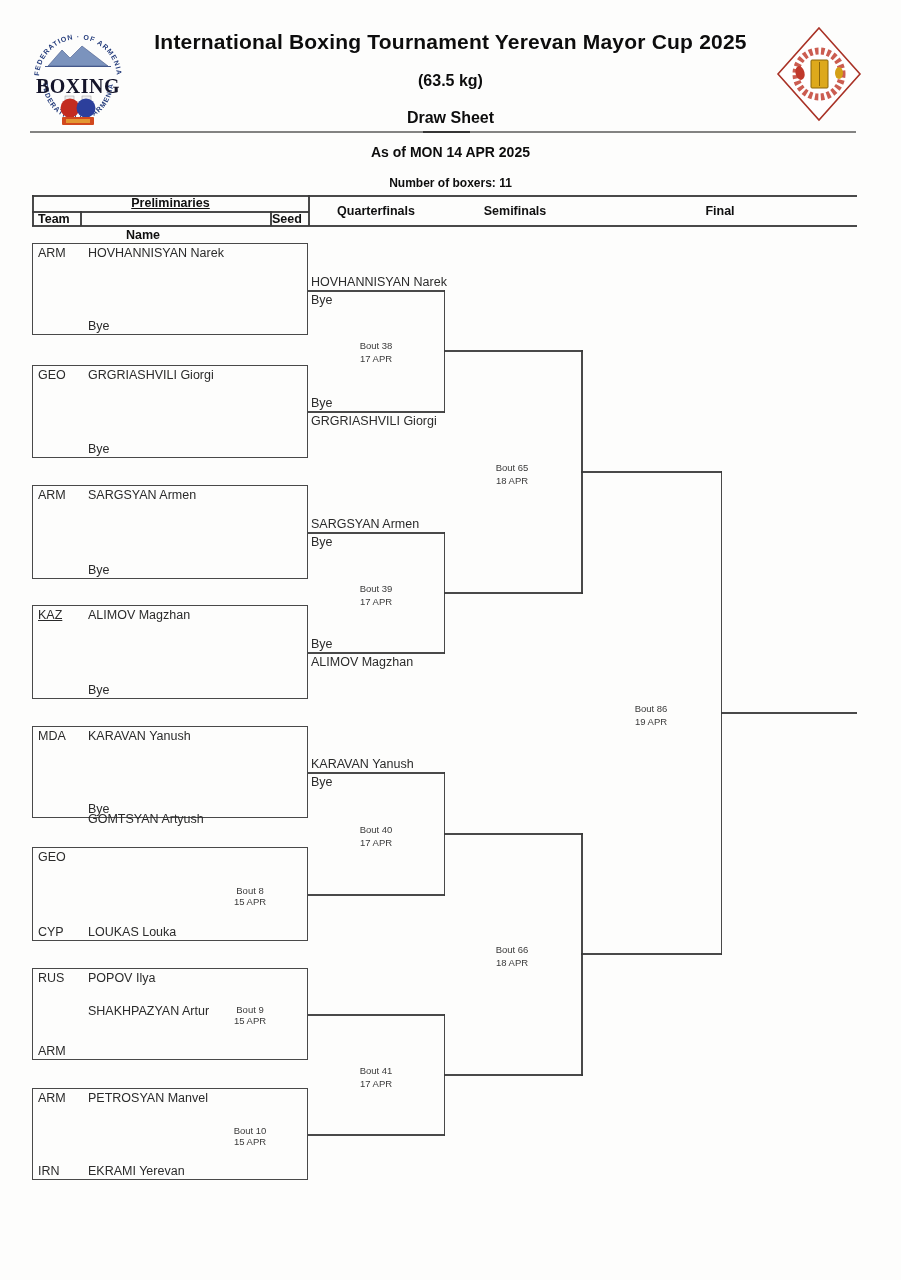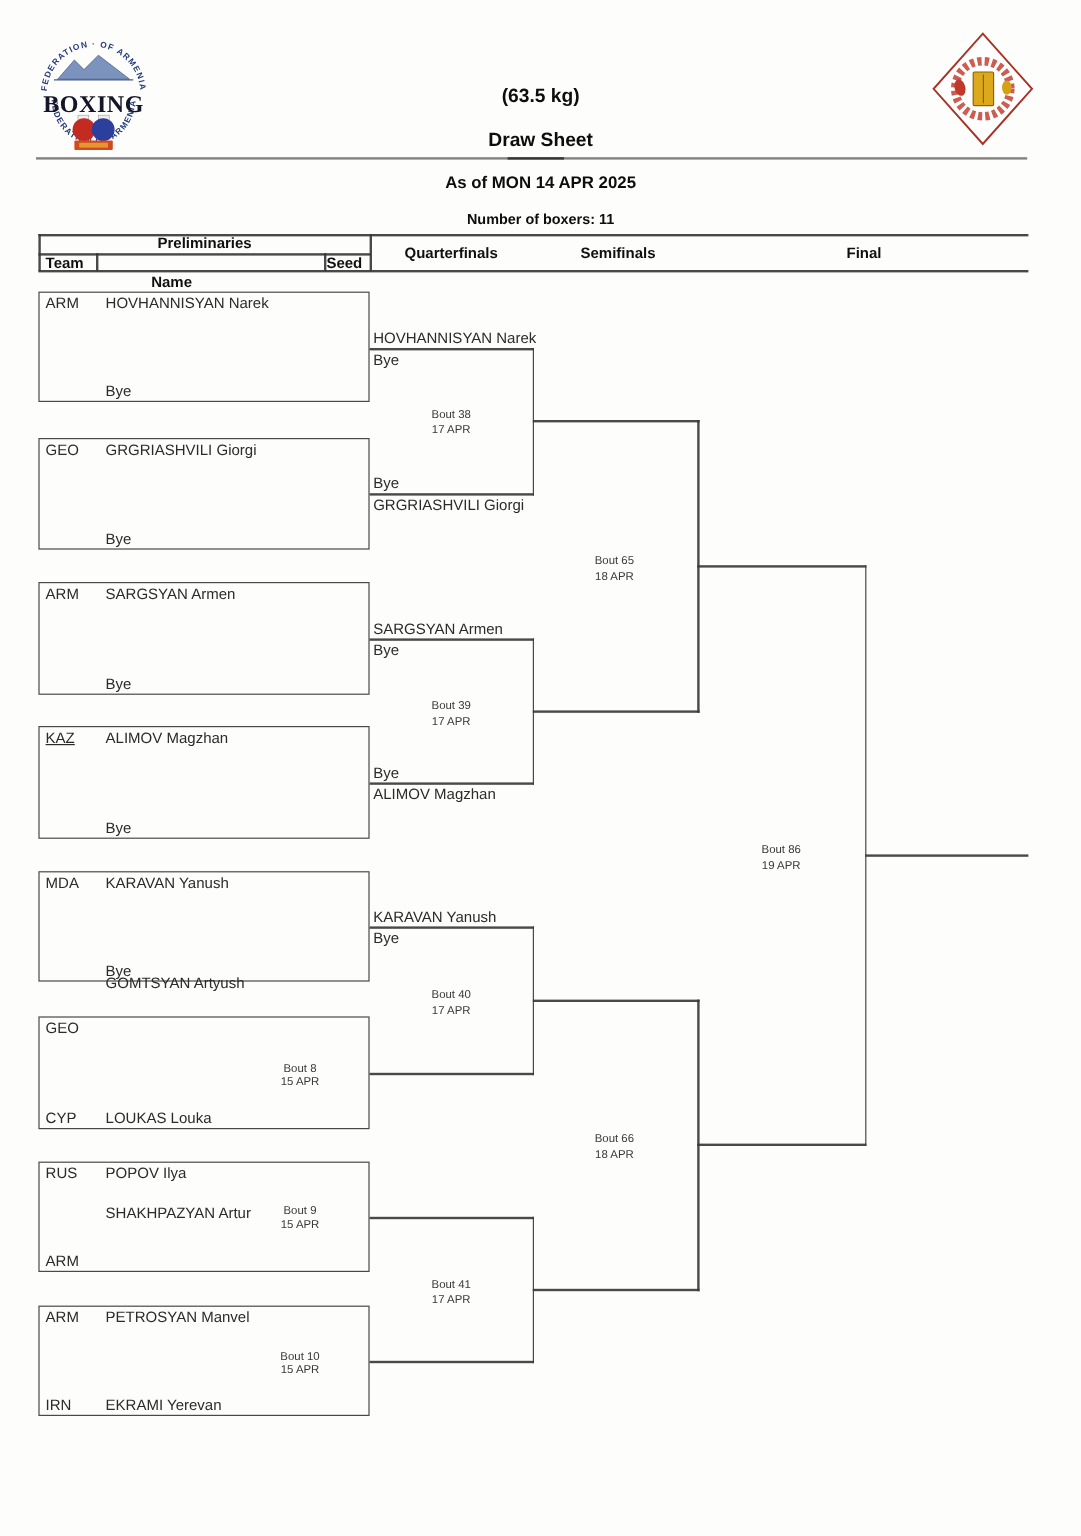--- a/index.html
+++ b/index.html
@@ -17,20 +17,21 @@
   .bout { position:absolute; width:100px; text-align:center; font-size:9.5px; line-height:11px; color:#3a3a3a; white-space:nowrap; }
   .hdr-title   { position:absolute; left:0; width:901px; text-align:center; font-weight:bold; color:#0d0d0d; }
   .rule        { position:absolute; height:2px; background:rgba(90,90,90,0.75); }
   .rule-dark   { position:absolute; height:2.6px; background:rgba(40,40,40,0.85); }
 </style>
 </head>
 <body>
 
 <div class="page">
 
+  <div class="hdr-title" style="top:30px; font-size:21px; letter-spacing:0.2px;">International Boxing Tournament Yerevan Mayor Cup 2025</div>
   <div class="hdr-title" style="top:72px; font-size:16px;">(63.5 kg)</div>
   <div class="hdr-title" style="top:109px; font-size:16px;">Draw Sheet</div>
   <div class="rule" style="left:30px; top:131px; width:826px;"></div>
   <div class="rule-dark" style="left:423px; top:130.6px; width:47px;"></div>
   <div class="hdr-title" style="top:144px; font-size:14px;">As of MON 14 APR 2025</div>
   <div class="hdr-title" style="top:176px; font-size:12px;">Number of boxers: 11</div>
 
   <svg style="position:absolute; left:26px; top:20px;" width="104" height="114" viewBox="0 0 104 114">
     <defs>
       <path id="arcTop" d="M 13 58 A 39 39 0 0 1 91 58" fill="none"></path>
@@ -63,21 +64,21 @@
   </svg>
 
   <div class="hl" style="left:32px; top:195px; width:825px;"></div>
   <div class="hl" style="left:32px; top:225px; width:825px;"></div>
   <div class="hl" style="left:32px; top:211px; width:277px;"></div>
   <div class="vl" style="left:32px; top:195px; height:31px;"></div>
   <div class="vl" style="left:308px; top:195px; height:31px;"></div>
   <div class="vl" style="left:80px; top:211px; height:15px;"></div>
   <div class="vl" style="left:270px; top:211px; height:15px;"></div>
 
-  <div class="t b ctr" style="left:32px; top:196px; width:277px;">Preliminaries</div>
+  <div class="t b ctr" style="left:32px; top:196px; width:277px;text-decoration:underline;">Preliminaries</div>
   <div class="t b" style="left:38px; top:212px;">Team</div>
   <div class="t b" style="left:86px; top:228px;margin-left:40px;">Name</div>
   <div class="t b" style="left:272px; top:212px;">Seed</div>
   <div class="t b ctr" style="left:316px; top:204px; width:120px;">Quarterfinals</div>
   <div class="t b ctr" style="left:455px; top:204px; width:120px;">Semifinals</div>
   <div class="t b ctr" style="left:660px; top:204px; width:120px;">Final</div>
 
   <div class="pbox" style="top:243px; height:92px;"></div>
   <div class="t" style="left:38px; top:246px;">ARM</div>
   <div class="t" style="left:88px; top:246px;">HOVHANNISYAN Narek</div>

